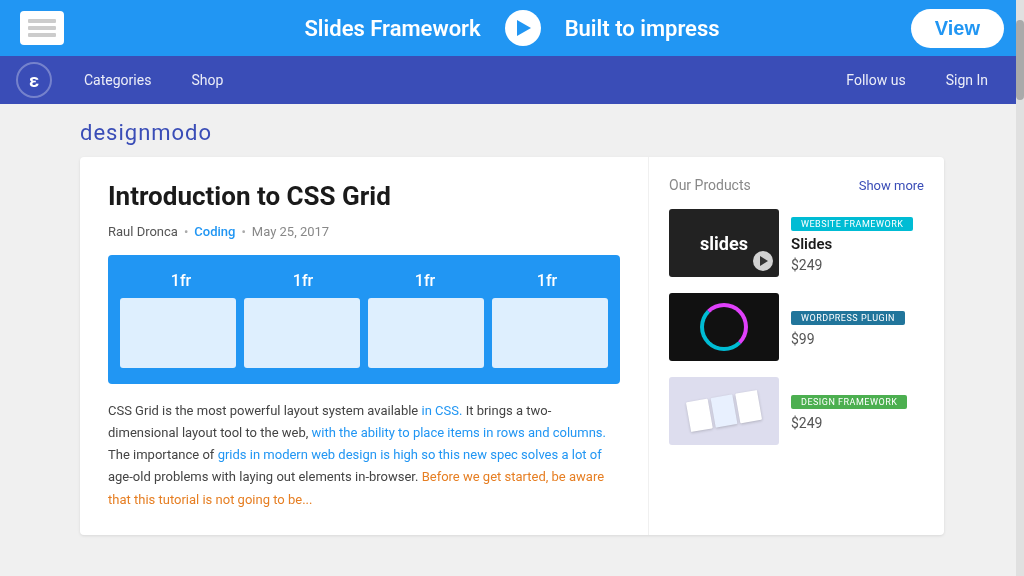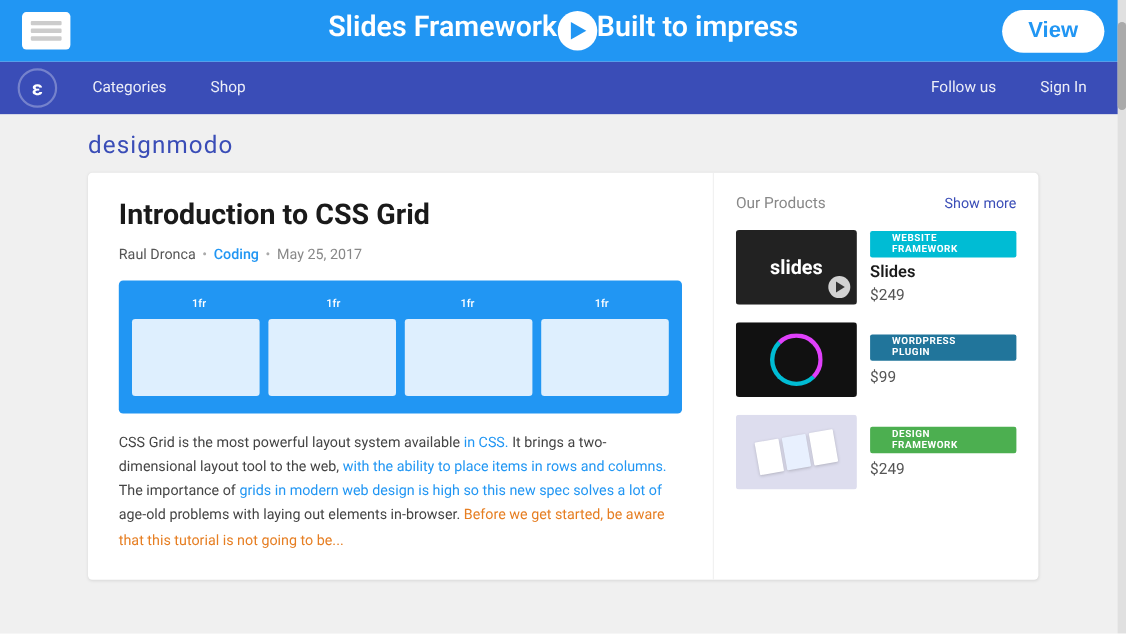--- a/index.html
+++ b/index.html
@@ -31,25 +31,25 @@
       gap: 3px;
     }
     .banner-left-icon .icon-line {
       width: 28px;
       height: 4px;
       background: #ccc;
       border-radius: 1px;
     }
     .banner-text {
       color: white;
-      font-size: 26px;
+      font-size: 22px;
       font-weight: 600;
       display: flex;
-      align-items: flex-start;
-      gap: 0;
+      align-items: center;
+      gap: 24px;
     }
     .play-btn {
       width: 36px;
       height: 36px;
       background: white;
       border-radius: 50%;
       display: flex;
       align-items: center;
       justify-content: center;
     }
@@ -174,21 +174,21 @@
       padding: 16px 12px;
       margin-bottom: 16px;
     }
     .grid-labels {
       display: flex;
       justify-content: space-around;
       margin-bottom: 8px;
     }
     .grid-label {
       color: white;
-      font-size: 10px;
+      font-size: 16px;
       font-weight: 500;
       flex: 1;
       text-align: center;
     }
     .grid-cells {
       display: flex;
       gap: 8px;
     }
     .grid-cell {
       flex: 1;
@@ -317,24 +317,24 @@
       height: 30px;
       background: white;
       border-radius: 1px;
       box-shadow: 0 1px 3px rgba(0,0,0,0.2);
     }
     .thumb-startup-page:nth-child(2) { background: #e8f0fe; }
 
     .product-info { flex: 1; }
     .product-badge {
       font-size: 9px;
-      font-weight: 700;
+      font-weight: 400;
       letter-spacing: 0.5px;
       border-radius: 2px;
-      padding: 2px 20px;
+      padding: 2px 10px;
       margin-bottom: 4px;
       display: inline-block;
     }
     .badge-website { background: #00bcd4; color: white; }
     .badge-wordpress { background: #21759b; color: white; }
     .badge-design { background: #4caf50; color: white; }
 
     .product-name {
       font-size: 15px;
       font-weight: 600;

